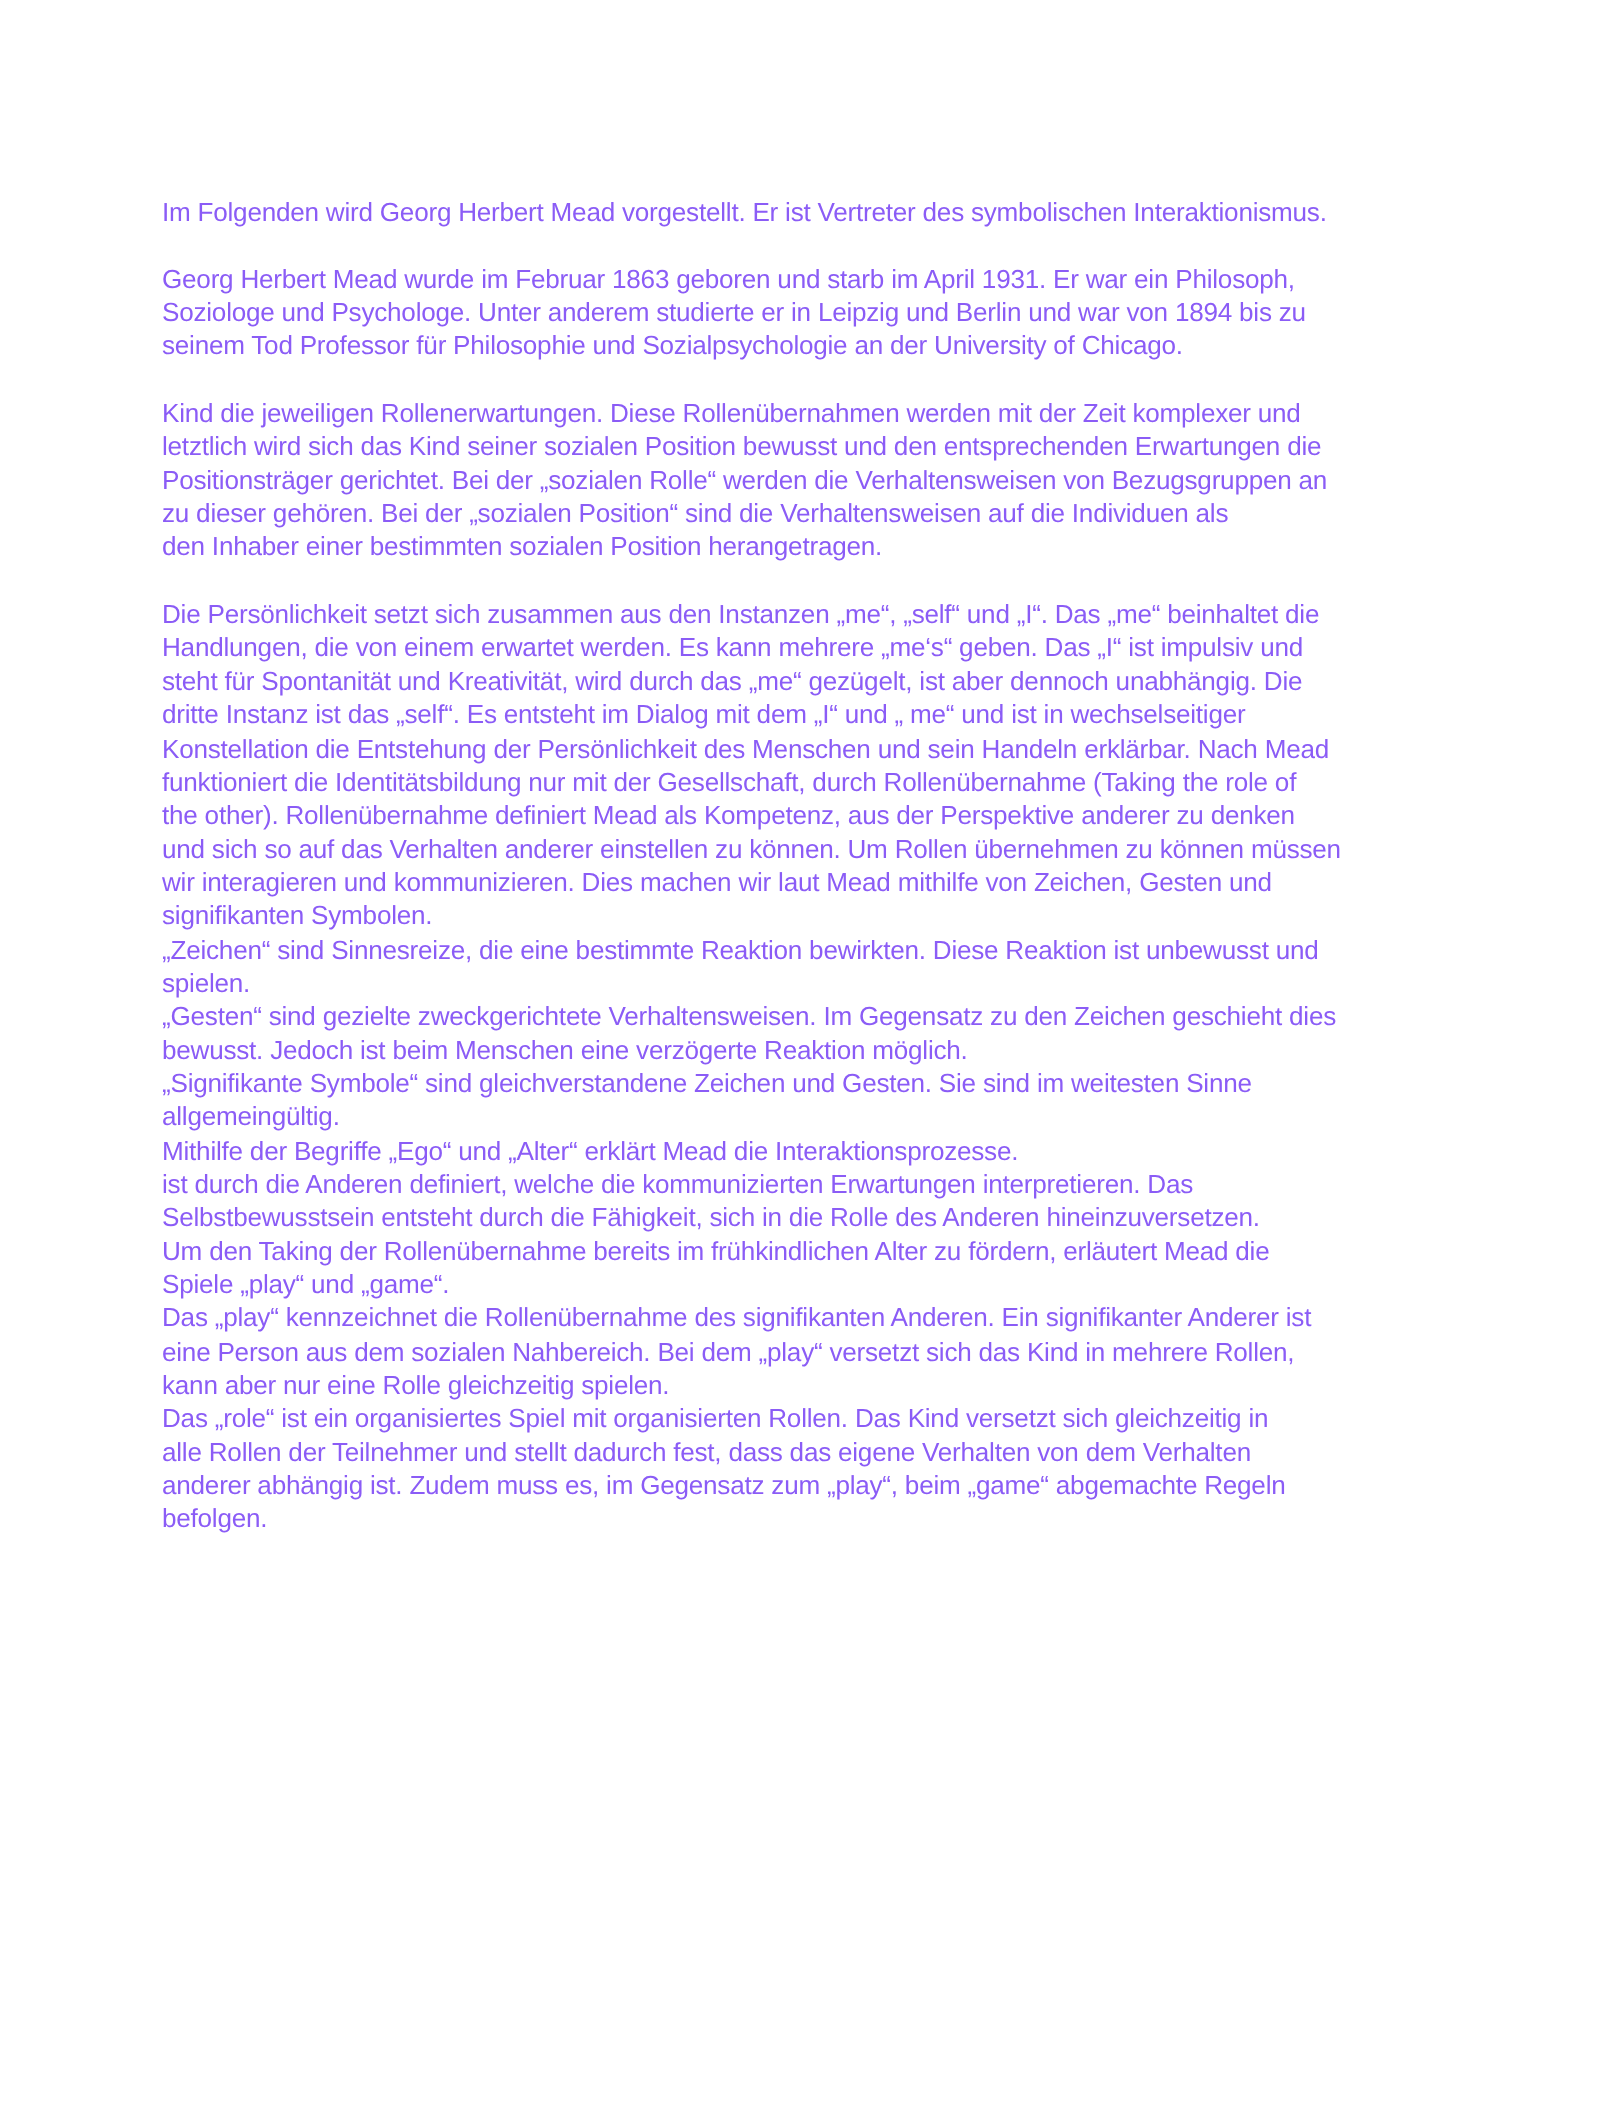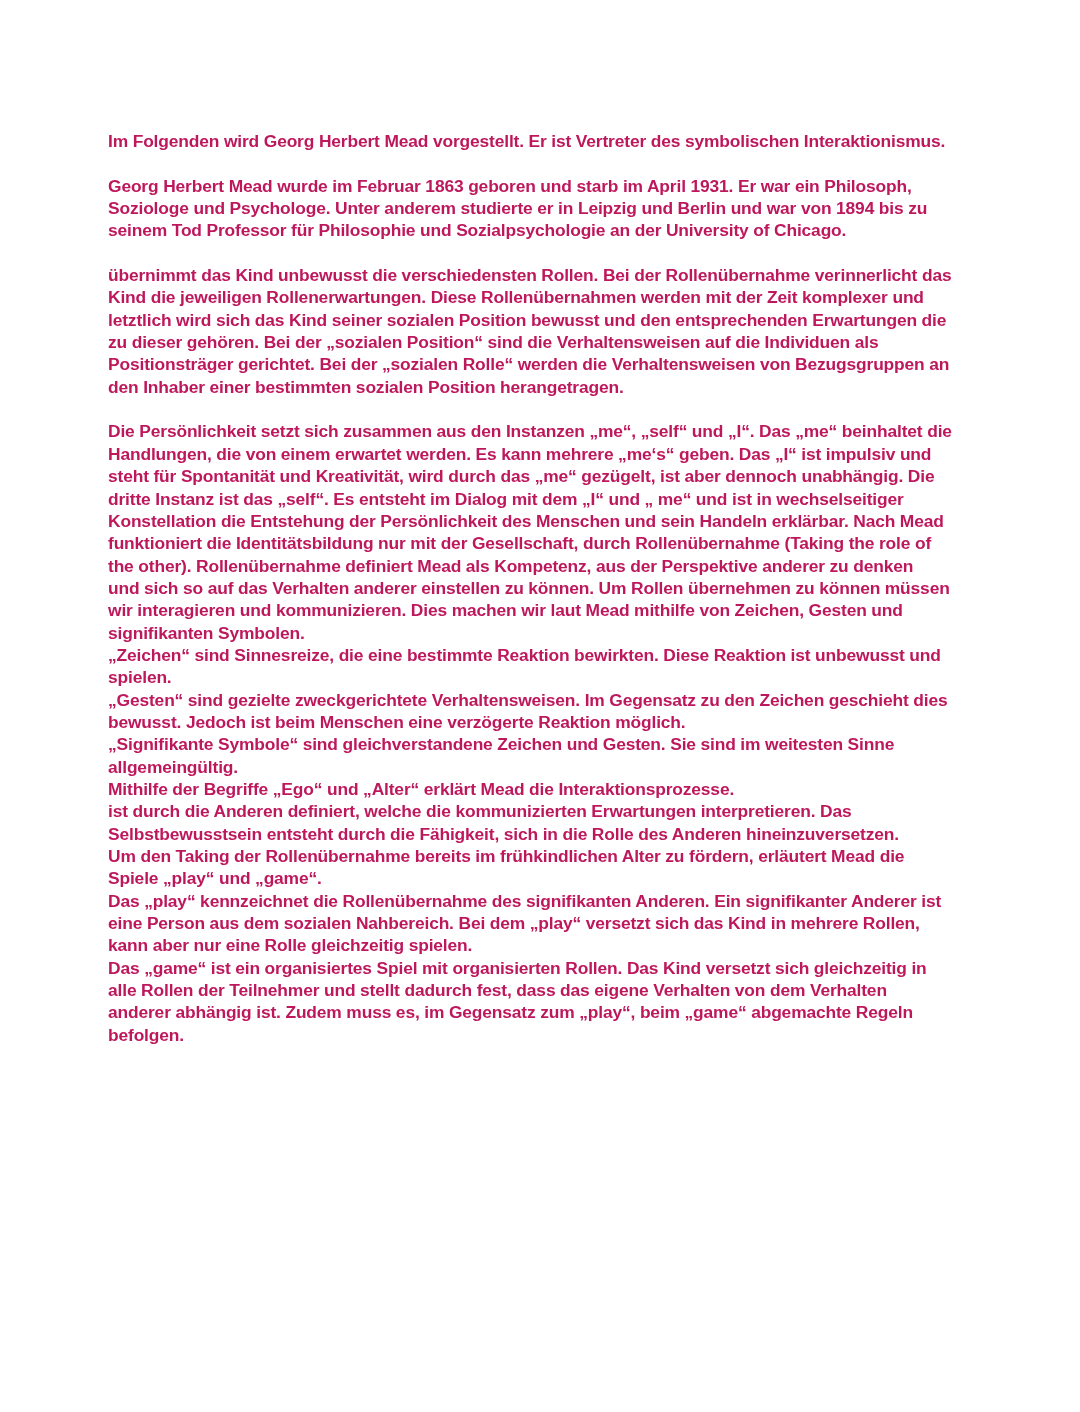--- a/index.html
+++ b/index.html
@@ -1,22 +1,21 @@
 <!DOCTYPE html>
 <html><head>
 <meta charset="utf-8">
 <style>
   html, body { margin: 0; padding: 0; background: #ffffff; }
   body { width: 1080px; height: 1412px; position: relative; overflow: hidden; }
   .page {
     position: absolute; left: 108px; top: 130px; width: 880px;
     font-family: "Liberation Sans", sans-serif;
-    font-size: 17.4px; line-height: 22.35px; color: #be185d;
+    font-size: 17.4px; line-height: 22.35px; color: #8b5cf6;
     letter-spacing: -0.15px;
-    font-weight: bold;
   }
   .para { margin: 0; }
   .gap { height: 22.35px; }
   .line { display: block; white-space: nowrap; }
 </style>
 </head>
 <body>
 
 <div class="page">
 
@@ -26,25 +25,24 @@
   <div class="gap"></div>
 
   <p class="para">
     <span class="line">Georg Herbert Mead wurde im Februar 1863 geboren und starb im April 1931. Er war ein Philosoph,</span>
     <span class="line">Soziologe und Psychologe. Unter anderem studierte er in Leipzig und Berlin und war von 1894 bis zu</span>
     <span class="line">seinem Tod Professor für Philosophie und Sozialpsychologie an der University of Chicago.</span>
   </p>
   <div class="gap"></div>
 
   <p class="para">
-    <span class="line">übernimmt das Kind unbewusst die verschiedensten Rollen. Bei der Rollenübernahme verinnerlicht das</span>
     <span class="line">Kind die jeweiligen Rollenerwartungen. Diese Rollenübernahmen werden mit der Zeit komplexer und</span>
     <span class="line">letztlich wird sich das Kind seiner sozialen Position bewusst und den entsprechenden Erwartungen die</span>
+    <span class="line">Positionsträger gerichtet. Bei der „sozialen Rolle“ werden die Verhaltensweisen von Bezugsgruppen an</span>
     <span class="line">zu dieser gehören. Bei der „sozialen Position“ sind die Verhaltensweisen auf die Individuen als</span>
-    <span class="line">Positionsträger gerichtet. Bei der „sozialen Rolle“ werden die Verhaltensweisen von Bezugsgruppen an</span>
     <span class="line">den Inhaber einer bestimmten sozialen Position herangetragen.</span>
   </p>
   <div class="gap"></div>
 
   <p class="para">
     <span class="line">Die Persönlichkeit setzt sich zusammen aus den Instanzen „me“, „self“ und „I“. Das „me“ beinhaltet die</span>
     <span class="line">Handlungen, die von einem erwartet werden. Es kann mehrere „me‘s“ geben. Das „I“ ist impulsiv und</span>
     <span class="line">steht für Spontanität und Kreativität, wird durch das „me“ gezügelt, ist aber dennoch unabhängig. Die</span>
     <span class="line">dritte Instanz ist das „self“. Es entsteht im Dialog mit dem „I“ und „ me“ und ist in wechselseitiger</span>
     <span class="line">Konstellation die Entstehung der Persönlichkeit des Menschen und sein Handeln erklärbar. Nach Mead</span>
@@ -60,19 +58,19 @@
     <span class="line">„Signifikante Symbole“ sind gleichverstandene Zeichen und Gesten. Sie sind im weitesten Sinne</span>
     <span class="line">allgemeingültig.</span>
     <span class="line">Mithilfe der Begriffe „Ego“ und „Alter“ erklärt Mead die Interaktionsprozesse.</span>
     <span class="line">ist durch die Anderen definiert, welche die kommunizierten Erwartungen interpretieren. Das</span>
     <span class="line">Selbstbewusstsein entsteht durch die Fähigkeit, sich in die Rolle des Anderen hineinzuversetzen.</span>
     <span class="line">Um den Taking der Rollenübernahme bereits im frühkindlichen Alter zu fördern, erläutert Mead die</span>
     <span class="line">Spiele „play“ und „game“.</span>
     <span class="line">Das „play“ kennzeichnet die Rollenübernahme des signifikanten Anderen. Ein signifikanter Anderer ist</span>
     <span class="line">eine Person aus dem sozialen Nahbereich. Bei dem „play“ versetzt sich das Kind in mehrere Rollen,</span>
     <span class="line">kann aber nur eine Rolle gleichzeitig spielen.</span>
-    <span class="line">Das „game“ ist ein organisiertes Spiel mit organisierten Rollen. Das Kind versetzt sich gleichzeitig in</span>
+    <span class="line">Das „role“ ist ein organisiertes Spiel mit organisierten Rollen. Das Kind versetzt sich gleichzeitig in</span>
     <span class="line">alle Rollen der Teilnehmer und stellt dadurch fest, dass das eigene Verhalten von dem Verhalten</span>
     <span class="line">anderer abhängig ist. Zudem muss es, im Gegensatz zum „play“, beim „game“ abgemachte Regeln</span>
     <span class="line">befolgen.</span>
   </p>
 
 </div>
 
 </body></html>

